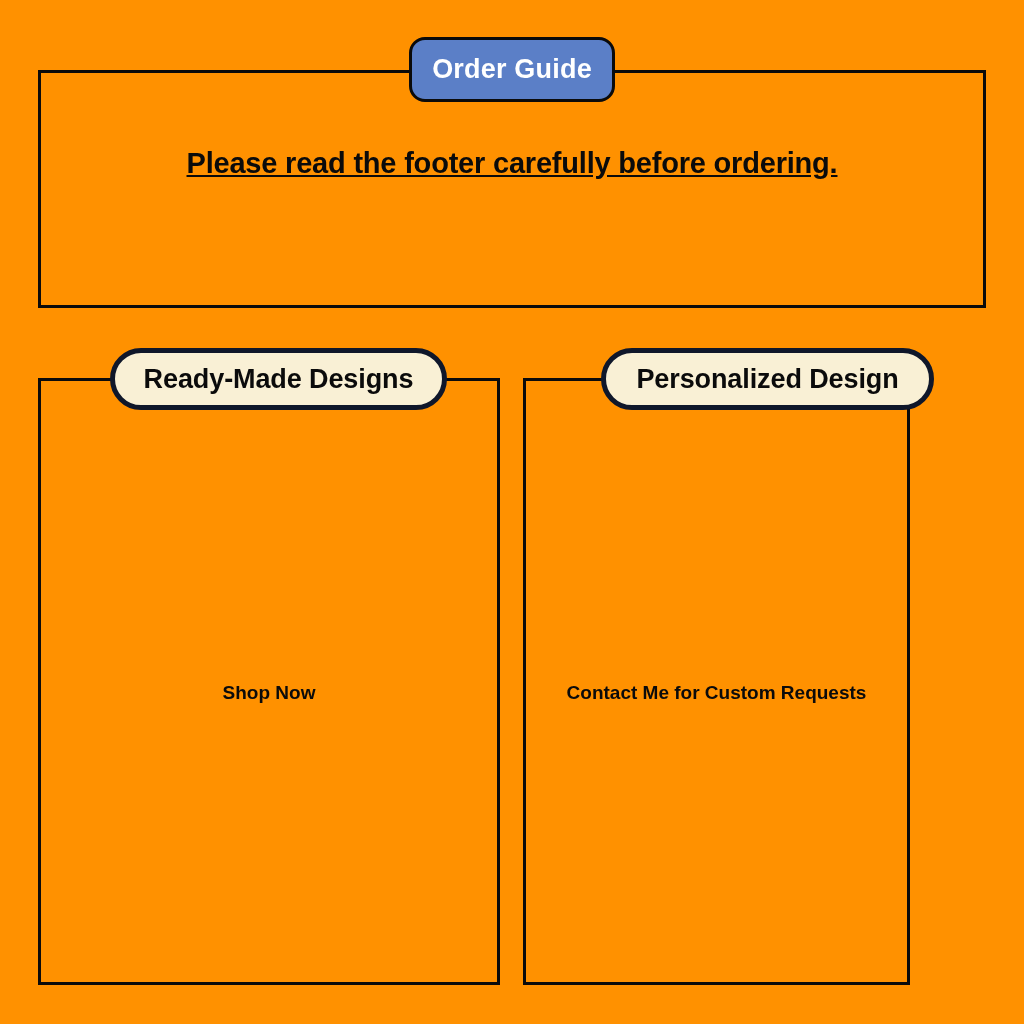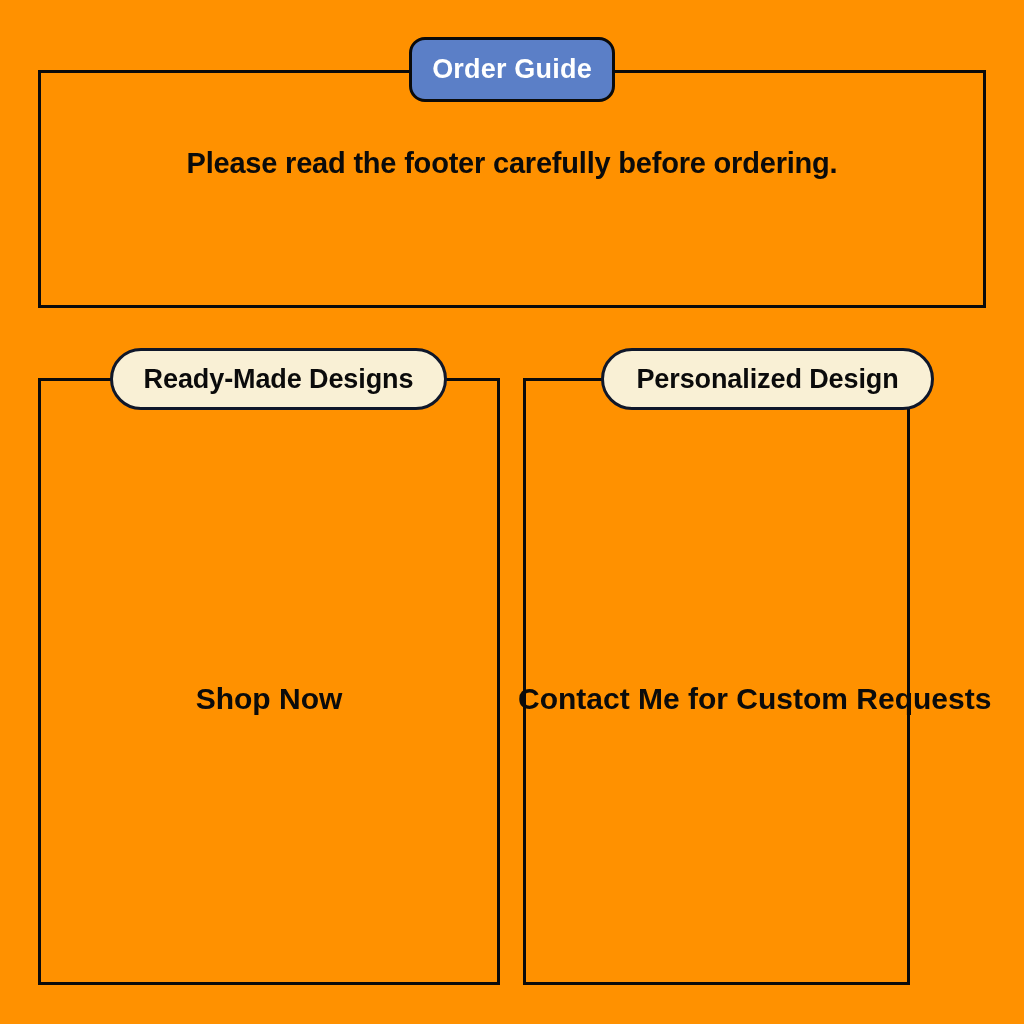--- a/index.html
+++ b/index.html
@@ -43,20 +43,21 @@
     top: 62px;
     text-align: center;
     color: #0B0B0B;
   }
   .notice-line {
     font-size: 29px;
     font-weight: bold;
     line-height: 56px;
     letter-spacing: -0.2px;
     white-space: nowrap;
+    text-decoration: underline;
   }
 
   
   .badge-blue {
     position: absolute;
     left: 409px;
     top: 37px;
     width: 206px;
     height: 65px;
     background: #5B7FC7;
@@ -86,32 +87,32 @@
     width: 387px;
     height: 607px;
   }
 
   .panel-body-label {
     position: absolute;
     left: -8px;
     right: -8px;
     top: 301px;
     text-align: center;
-    font-size: 30px;
+    font-size: 19px;
     font-weight: bold;
     color: #0B0B0B;
     white-space: nowrap;
   }
 
   
   .badge-pill {
     position: absolute;
     height: 62px;
     background: #F9F0D5;
-    border: 3px solid #0f172a;
+    border: 5px solid #0f172a;
     border-radius: 31px;
     box-sizing: border-box;
     display: flex;
     align-items: center;
     justify-content: center;
     color: #0B0B0B;
     font-size: 27px;
     font-weight: bold;
     letter-spacing: -0.1px;
     z-index: 5;

